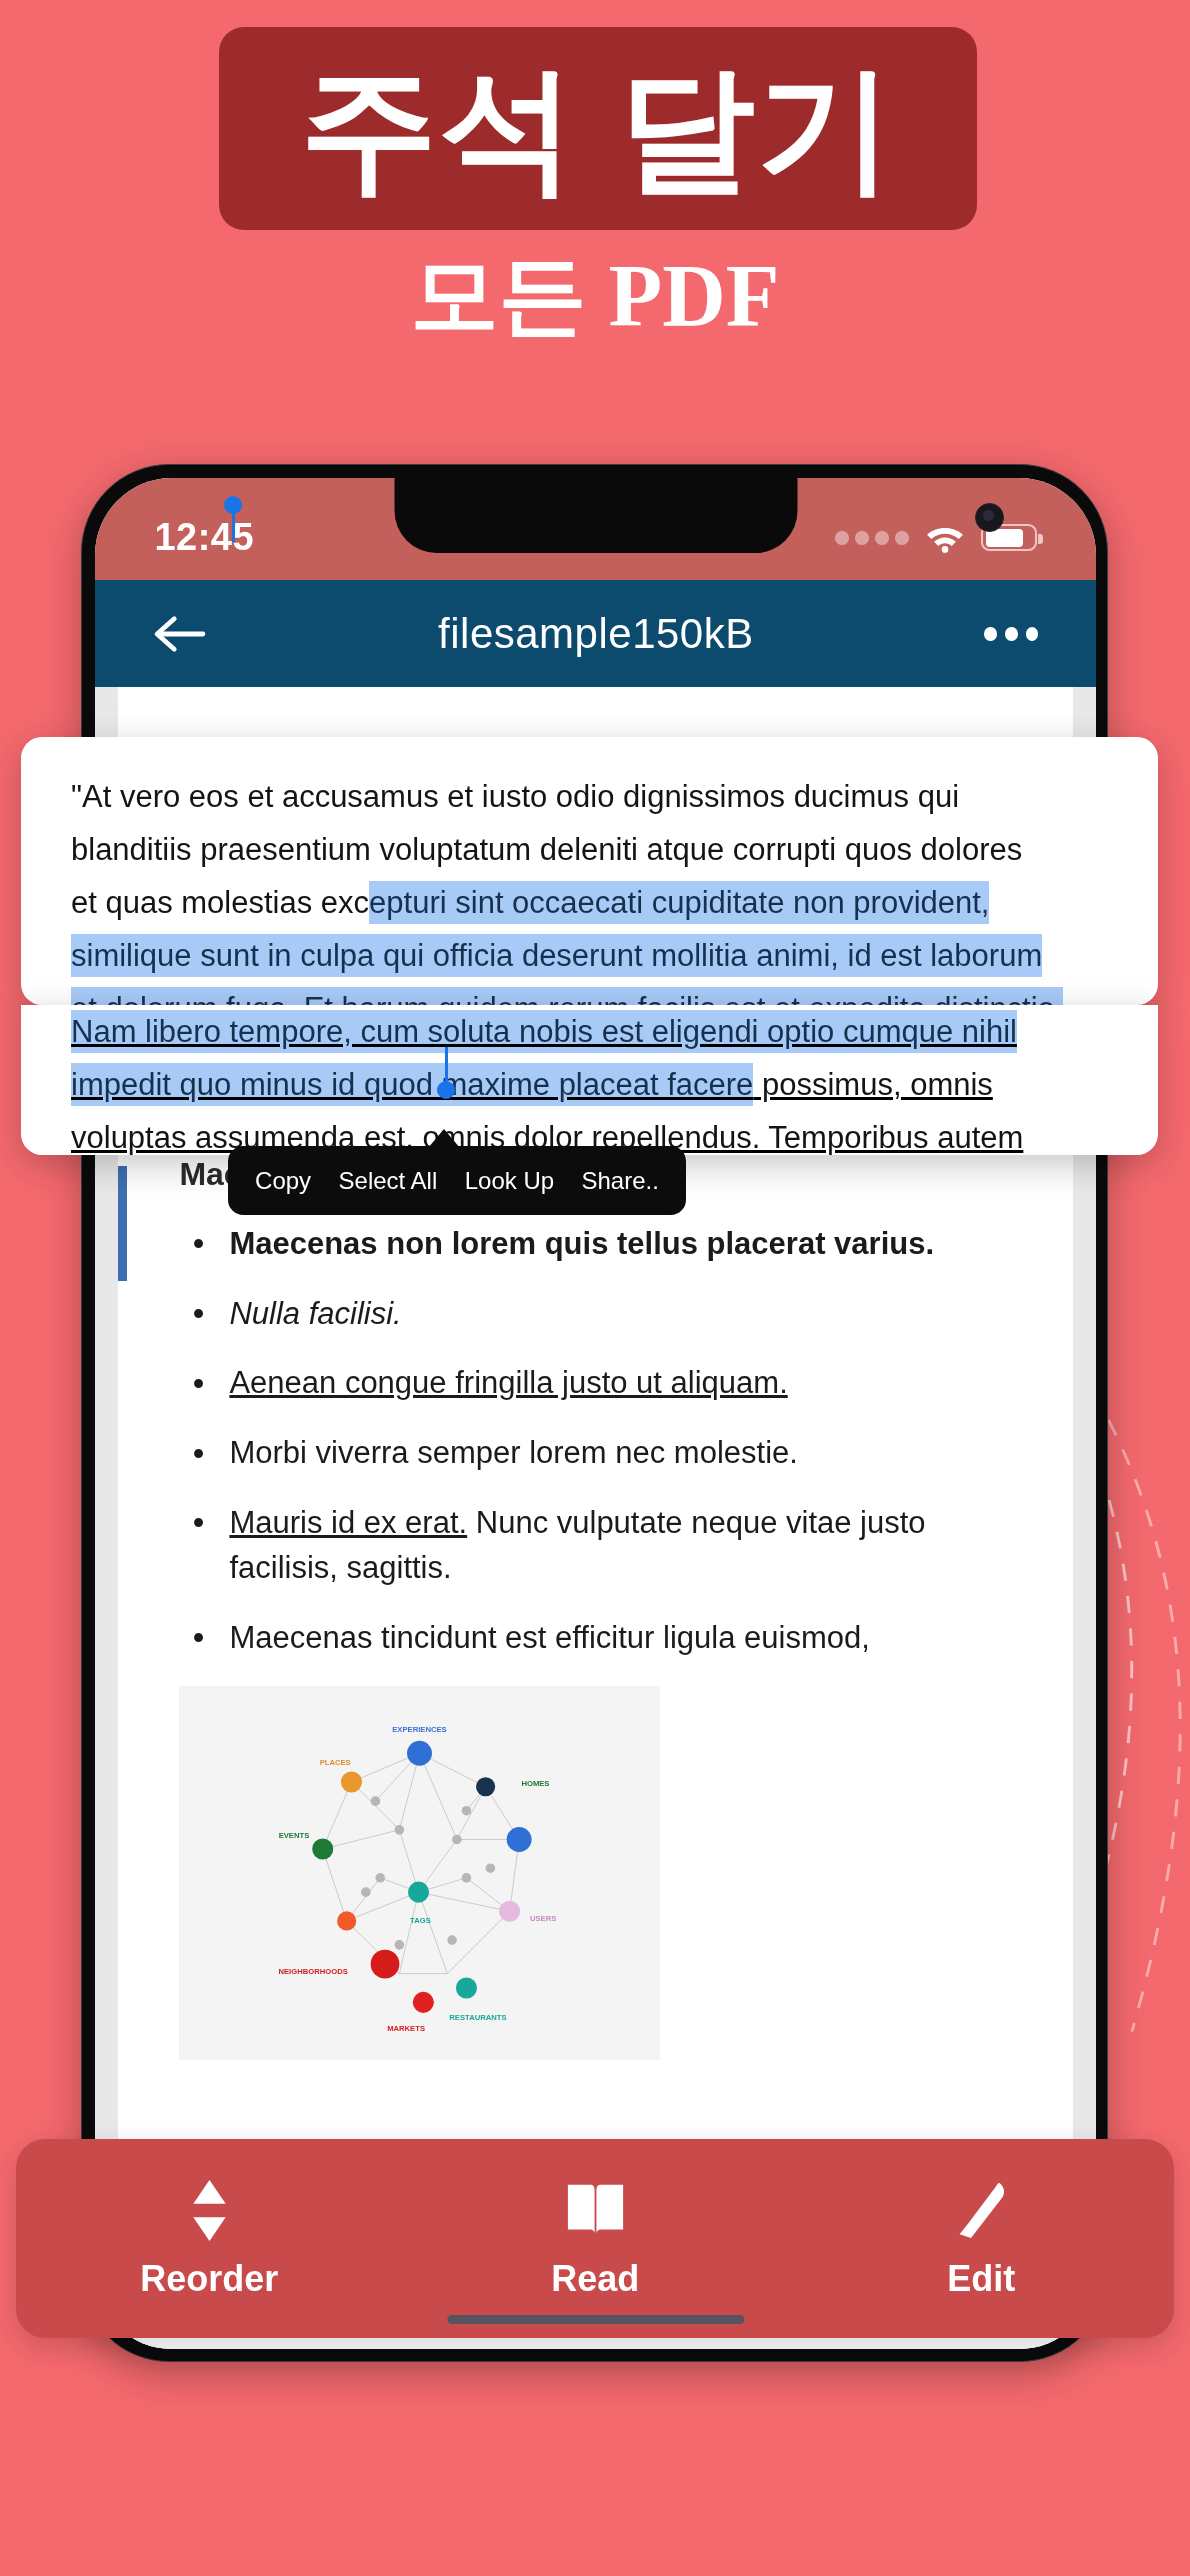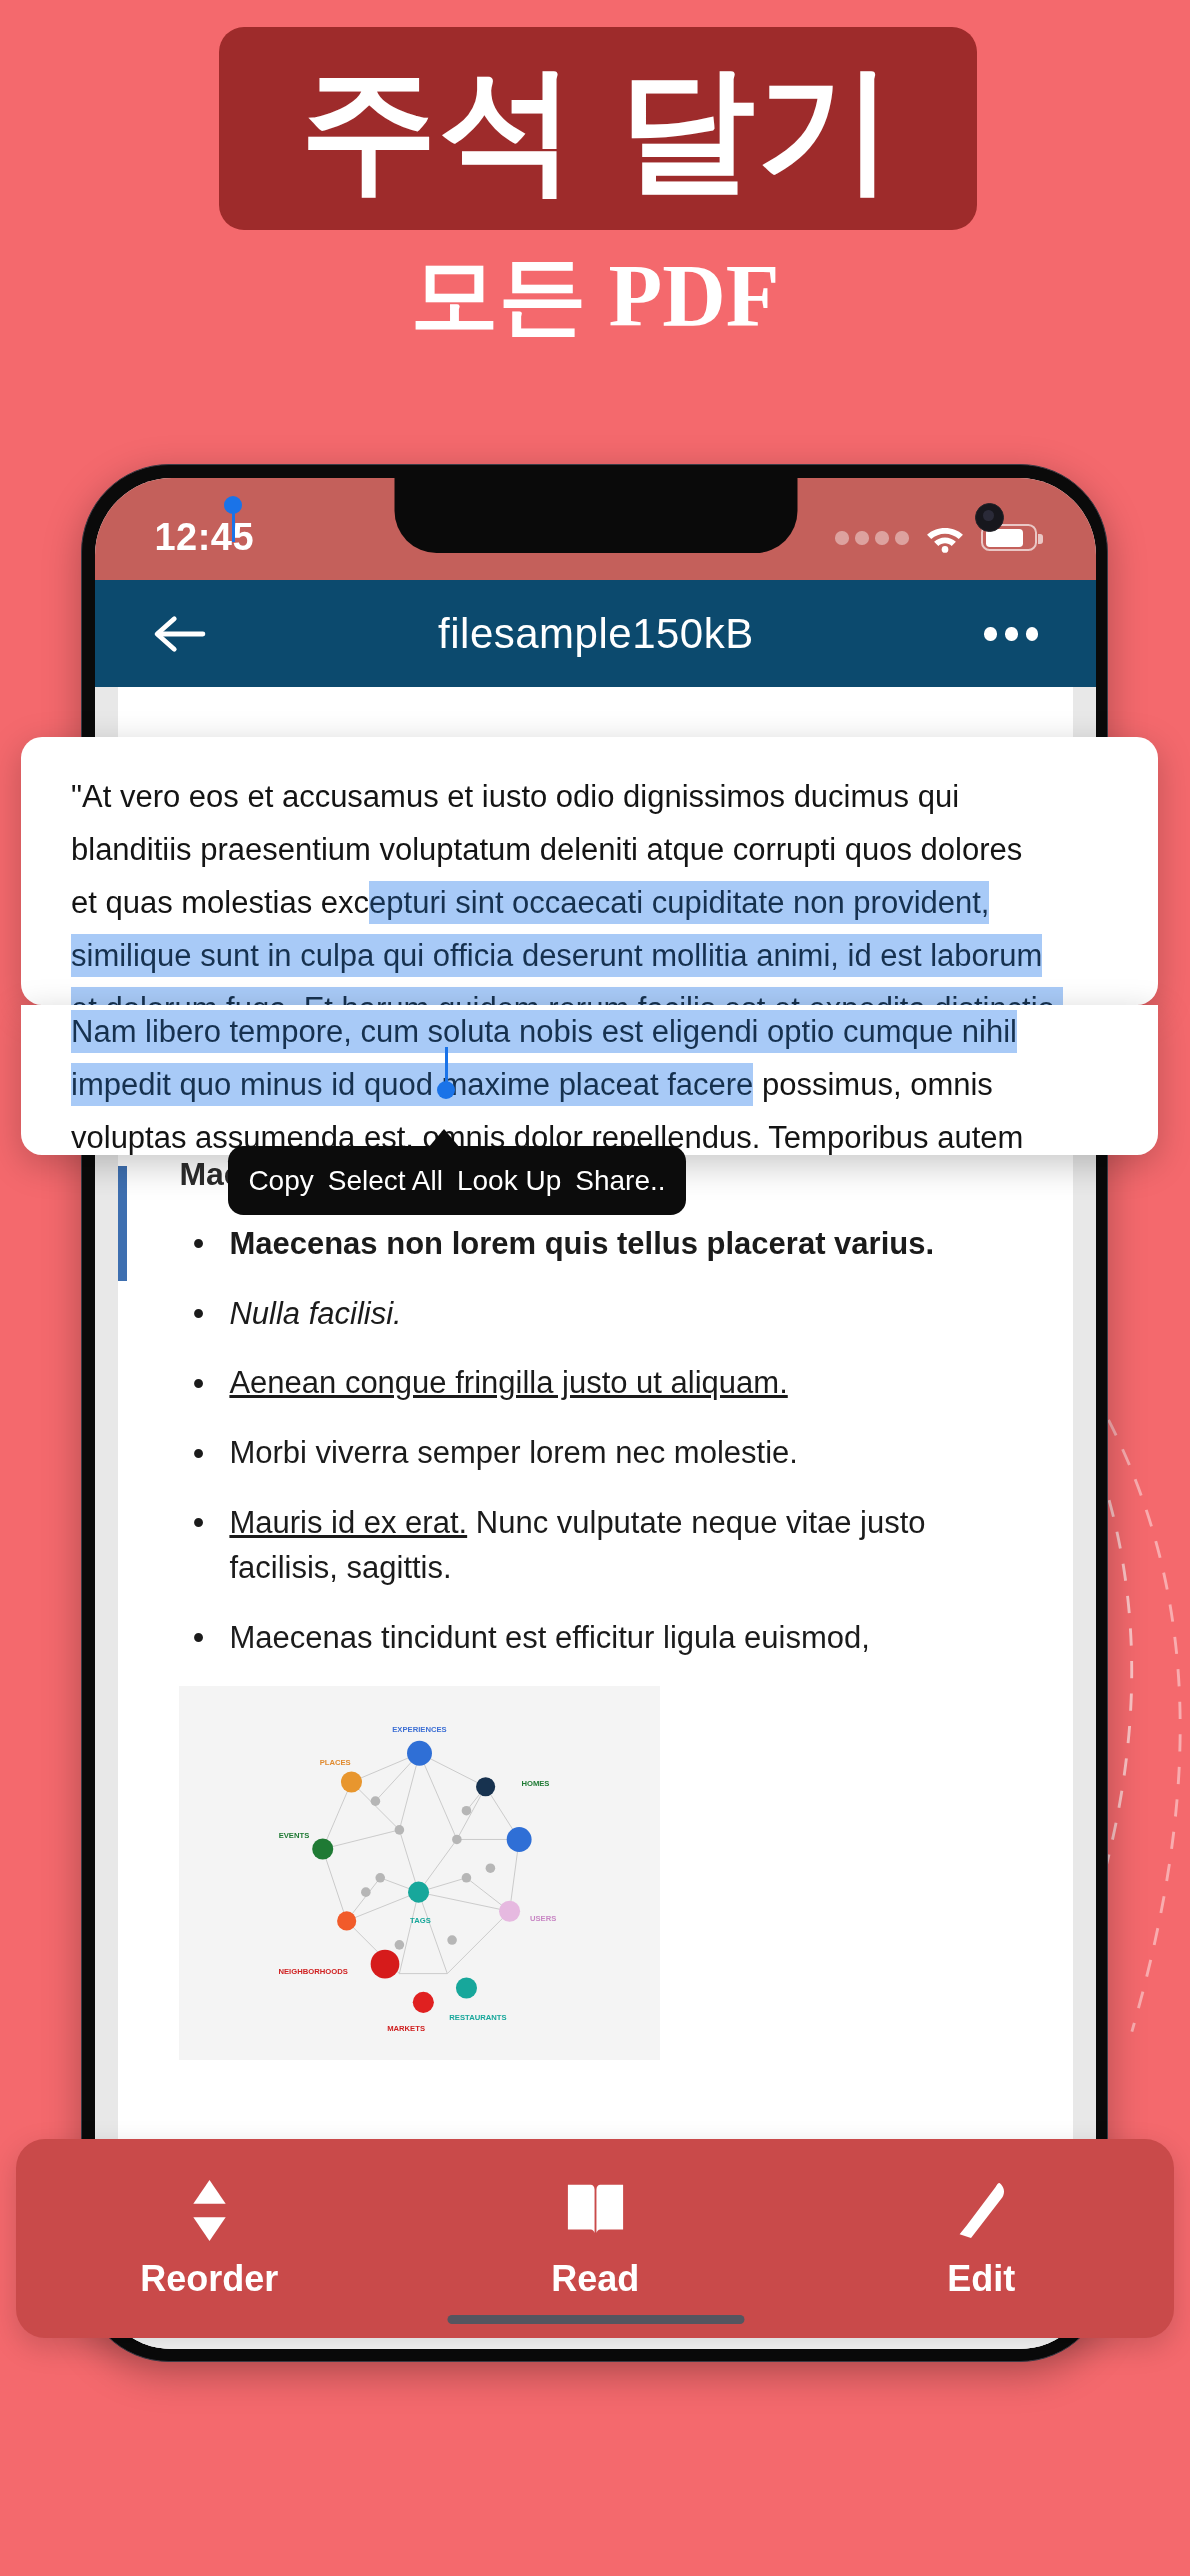--- a/index.html
+++ b/index.html
@@ -220,20 +220,21 @@
     position: absolute;
     left: 21px; top: 1005px;
     width: 1137px; height: 150px;
     background: #fff;
     z-index: 40;
     padding: 0 50px;
     border-bottom-left-radius: 21px;
     border-bottom-right-radius: 21px;
     box-shadow: 0 9.6px 35px rgba(0,0,0,.22);
     overflow: hidden;
+    text-decoration: underline;
   }
   .handle-dot {
     position: absolute;
     width: 18px; height: 18px; border-radius: 50%;
     background: #1a73e8; z-index: 45;
   }
   .handle-bar {
     position: absolute;
     width: 2.9px; background: #1a73e8; z-index: 45;
   }
@@ -243,21 +244,21 @@
     position: absolute;
     left: 228px; top: 1146px;
     width: 458px; height: 69px;
     background: #0c0c0c;
     border-radius: 15.3px;
     display: flex; align-items: center; justify-content: space-around;
     z-index: 60;
     padding: 0 13.4px;
   }
   .ctx-menu span {
-    color: #fff; font-size: 28px; font-weight: 500;
+    color: #fff; font-size: 24px; font-weight: 500;
     white-space: nowrap;
   }
   .ctx-caret {
     position: absolute;
     left: 428px; top: 1129px;
     width: 0; height: 0;
     border-left: 16.3px solid transparent;
     border-right: 16.3px solid transparent;
     border-bottom: 19px solid #0c0c0c;
     z-index: 59;

